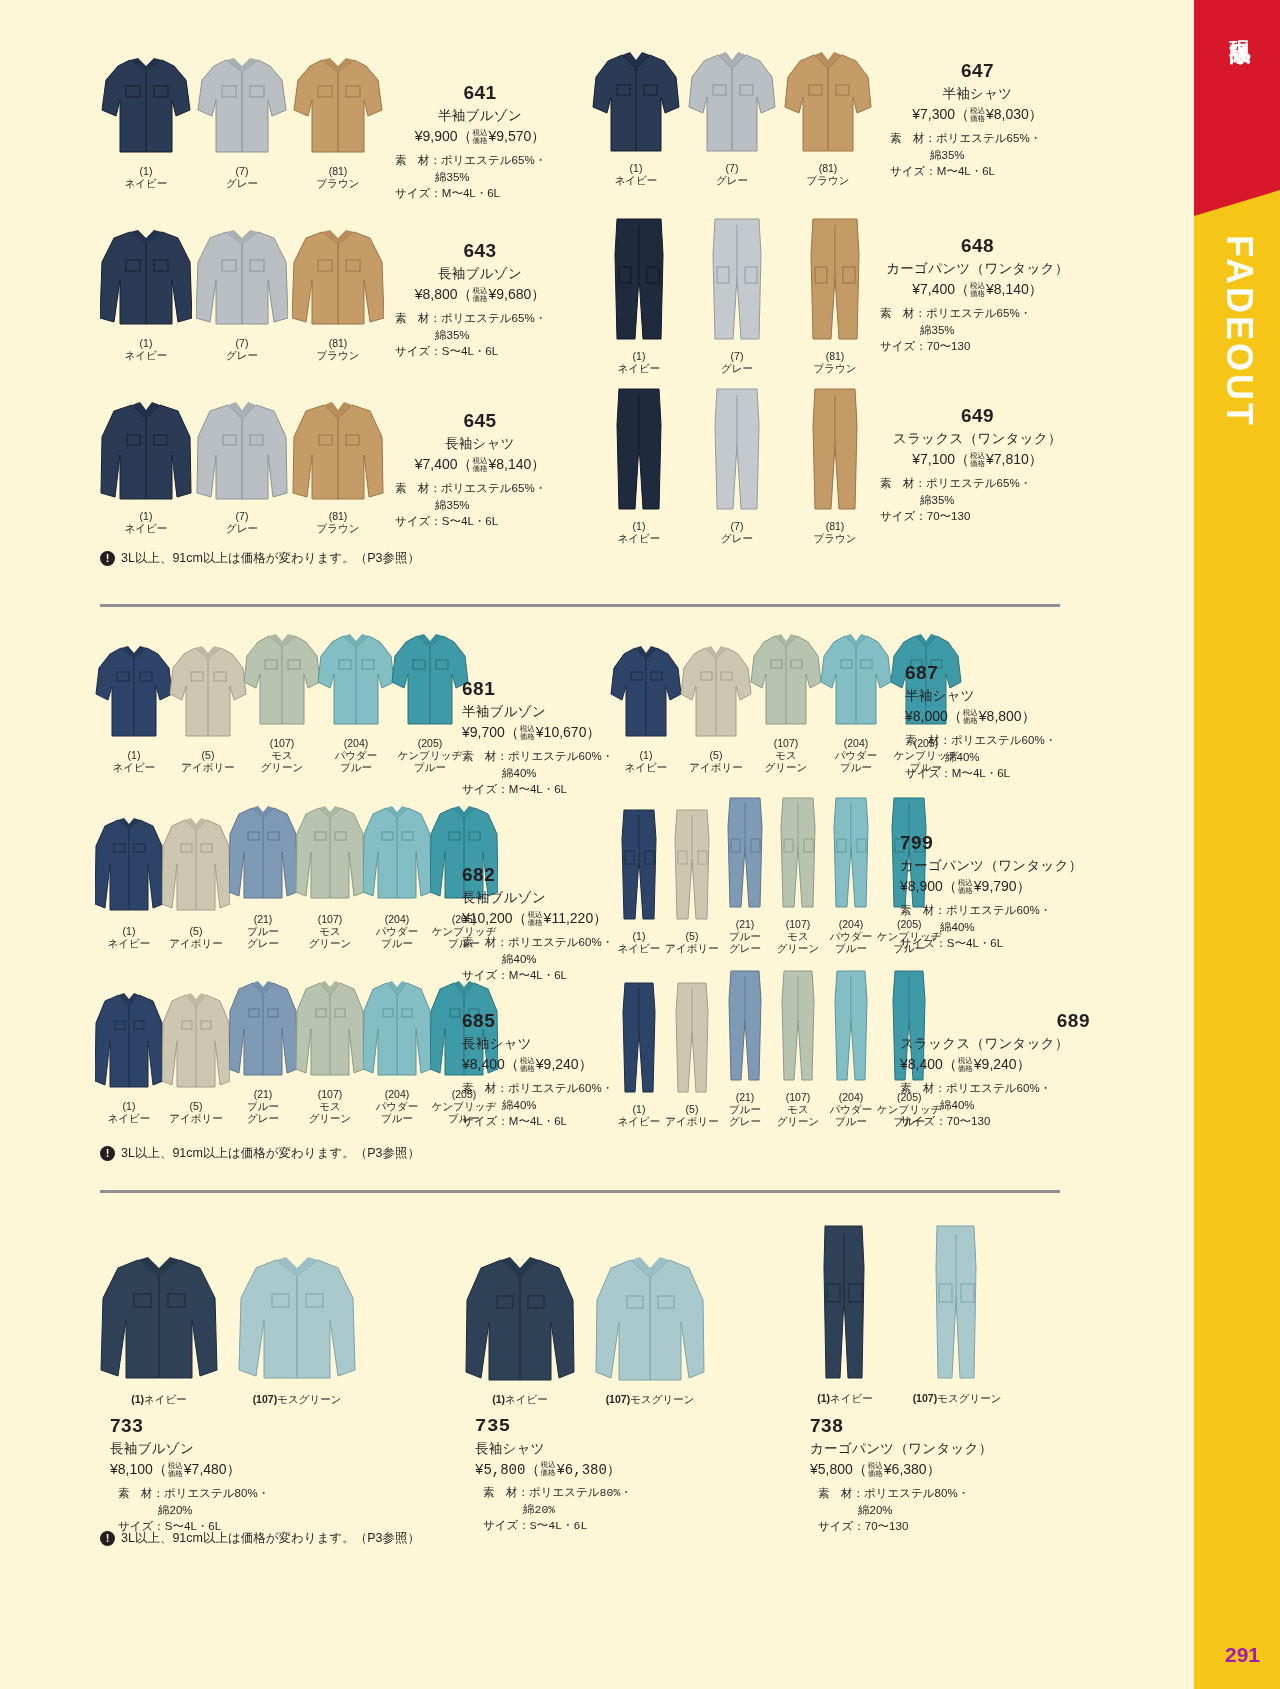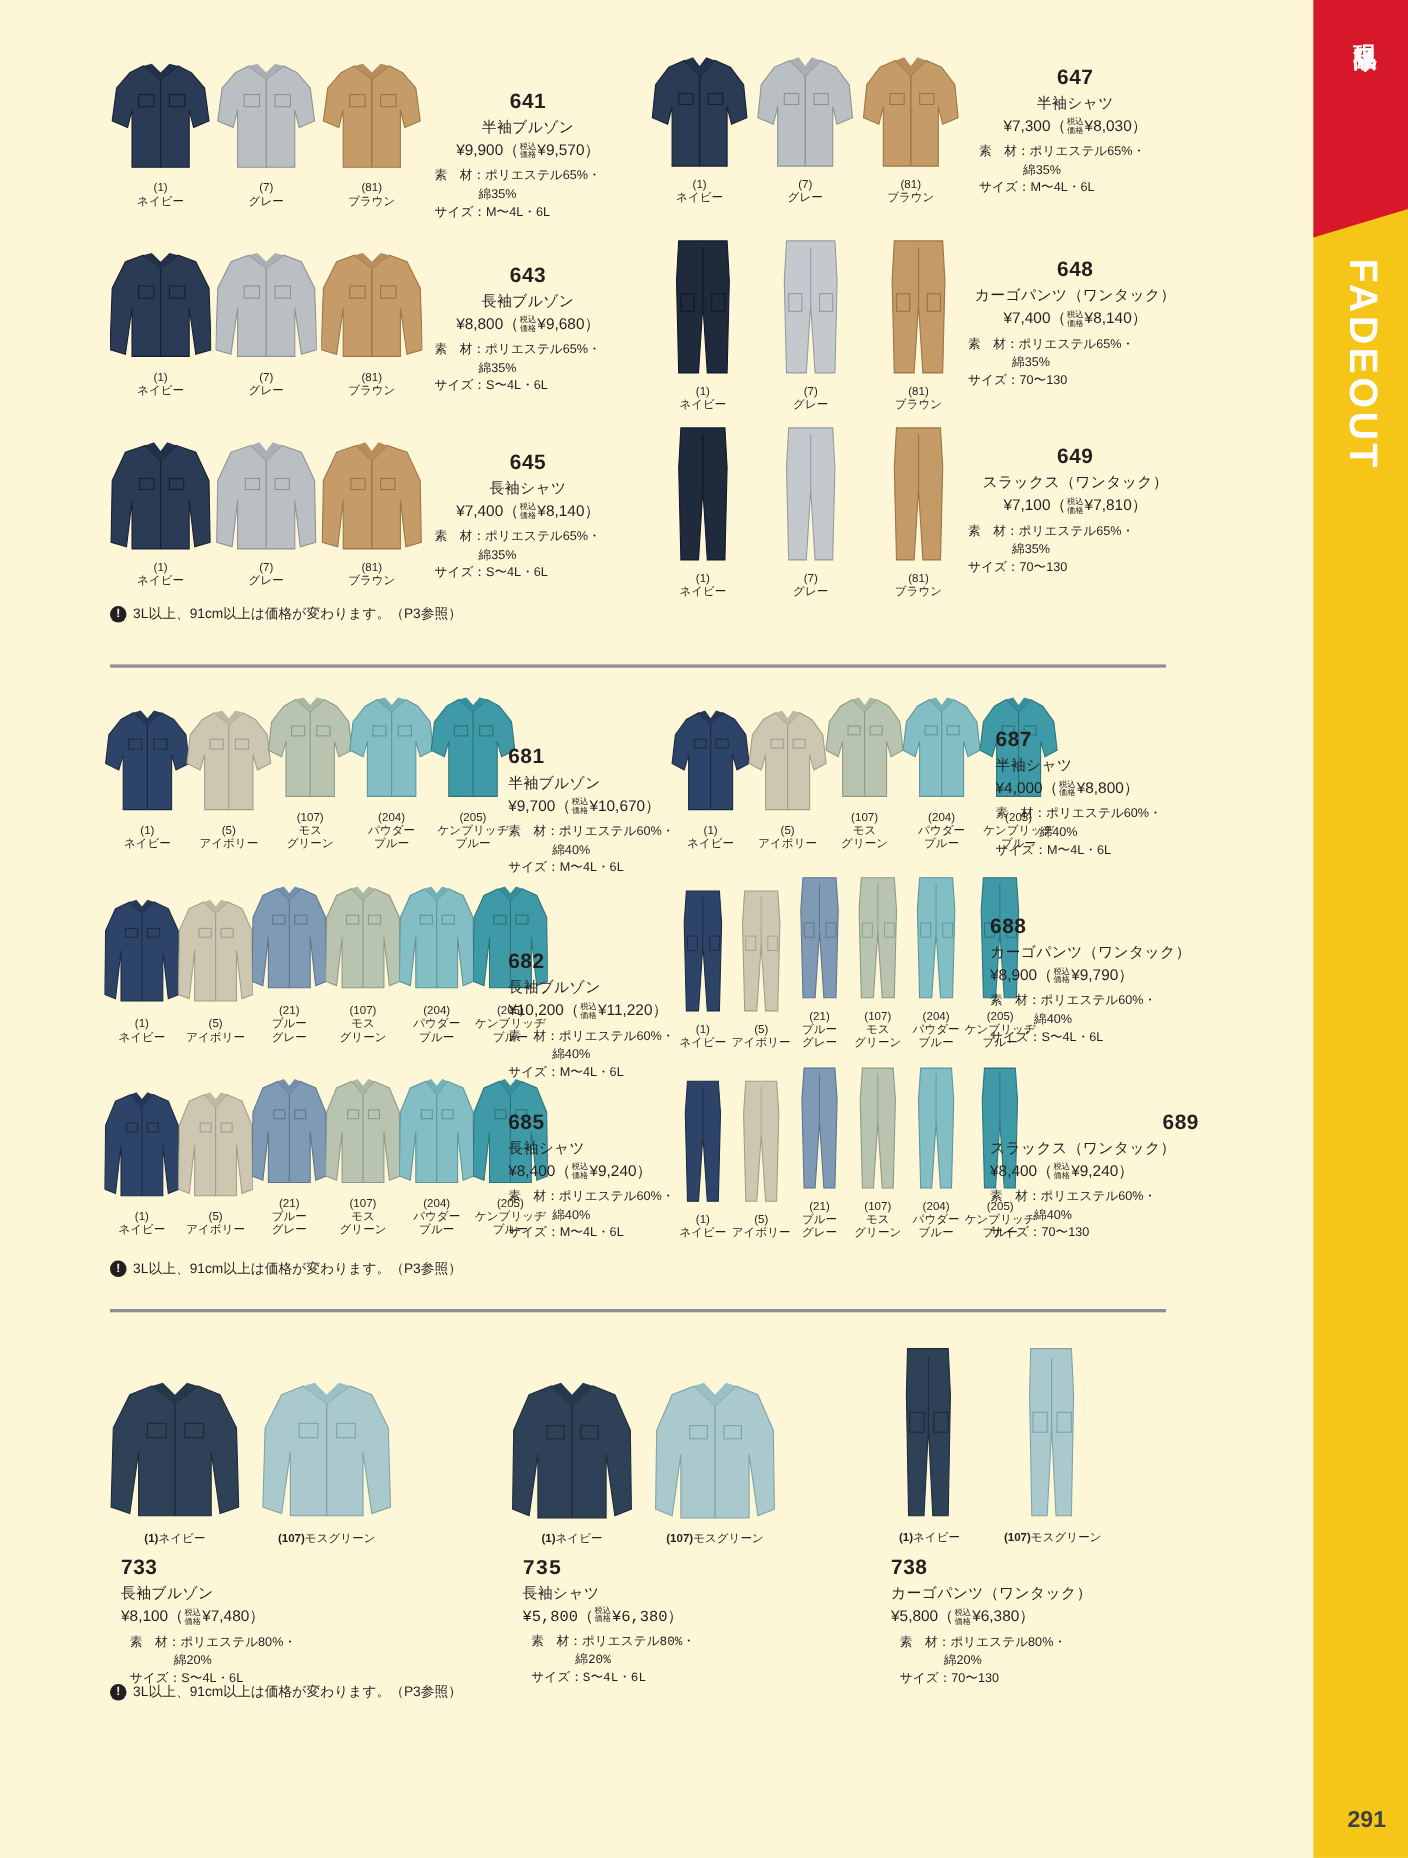--- a/index.html
+++ b/index.html
@@ -30,21 +30,21 @@
     writing-mode:vertical-rl;
     color:#ffffff; font-weight:bold; font-size:21px; letter-spacing:2px;
   }
   .side-fadeout{
     position:absolute; top:235px; right:20px;
     writing-mode:vertical-rl;
     color:#ffffff; font-weight:bold; font-size:36px; letter-spacing:3px;
   }
   .page-num{
     position:absolute; right:20px; bottom:22px;
-    color:#404040; font-size:21px; font-weight:bold;
+    color:#a21caf; font-size:21px; font-weight:bold;
   }
   
   .content { position:absolute; left:0; top:0; width:1110px; height:1689px; }
 
   .divider { position:absolute; height:3px; background:#8d8f94; left:100px; width:960px; }
 
   .note { position:absolute; font-size:12.5px; color:#231f20; display:flex; align-items:center; gap:6px;}
   .note .bang {
     display:inline-block; width:15px; height:15px; border-radius:50%;
     background:#231f20; color:#fdf7d8; font-size:11px; font-weight:bold;
@@ -686,21 +686,21 @@
         <div class="glabel">(205)</div>
         <div class="glabel" style="margin-top:0">ケンブリッヂ
 ブルー</div>
       </div>
     </div>
   </div>
   <div class="info" style="left:905px; top:662px; width:175px;">
     <div class="code" style="text-align:left">687</div>
     <div class="pname" style="text-align:left">半袖シャツ</div>
     <div class="price" style="text-align:left">
-      <span>¥4,000</span>（<span class="tax"><span>税込</span><br><span>価格</span></span><span>¥8,800</span>）
+      <span>¥8,000</span>（<span class="tax"><span>税込</span><br><span>価格</span></span><span>¥8,800</span>）
     </div>
     <div class="spec">
       <span>素　材：</span><span>ポリエステル60%・</span>
       <div class="indent">綿40%</div>
       <span>サイズ：</span><span>M〜4L・6L</span>
     </div>
   </div>
 
   <div class="block" style="left:612px; top:795px;">
     <div class="garments">
@@ -764,21 +764,21 @@
           <rect x="13" y="44" width="9" height="13" fill="none" stroke="#2b737d" stroke-width="0.8"></rect>
           <rect x="33" y="44" width="9" height="13" fill="none" stroke="#2b737d" stroke-width="0.8"></rect>
         </svg>
         <div class="glabel">(205)</div>
         <div class="glabel" style="margin-top:0">ケンブリッヂ
 ブルー</div>
       </div>
     </div>
   </div>
   <div class="info" style="left:900px; top:832px; width:190px;">
-    <div class="code" style="text-align:left">688</div>
+    <div class="code" style="text-align:left">799</div>
     <div class="pname" style="text-align:left">カーゴパンツ（ワンタック）</div>
     <div class="price" style="text-align:left">
       <span>¥8,900</span>（<span class="tax"><span>税込</span><br><span>価格</span></span><span>¥9,790</span>）
     </div>
     <div class="spec">
       <span>素　材：</span><span>ポリエステル60%・</span>
       <div class="indent">綿40%</div>
       <span>サイズ：</span><span>S〜4L・6L</span>
     </div>
   </div>

